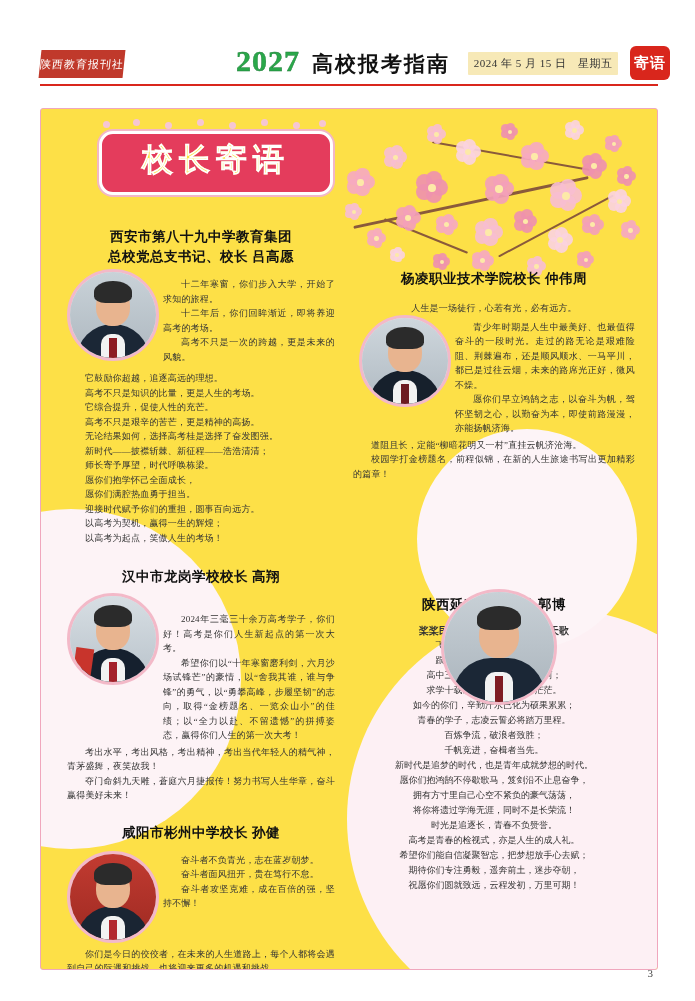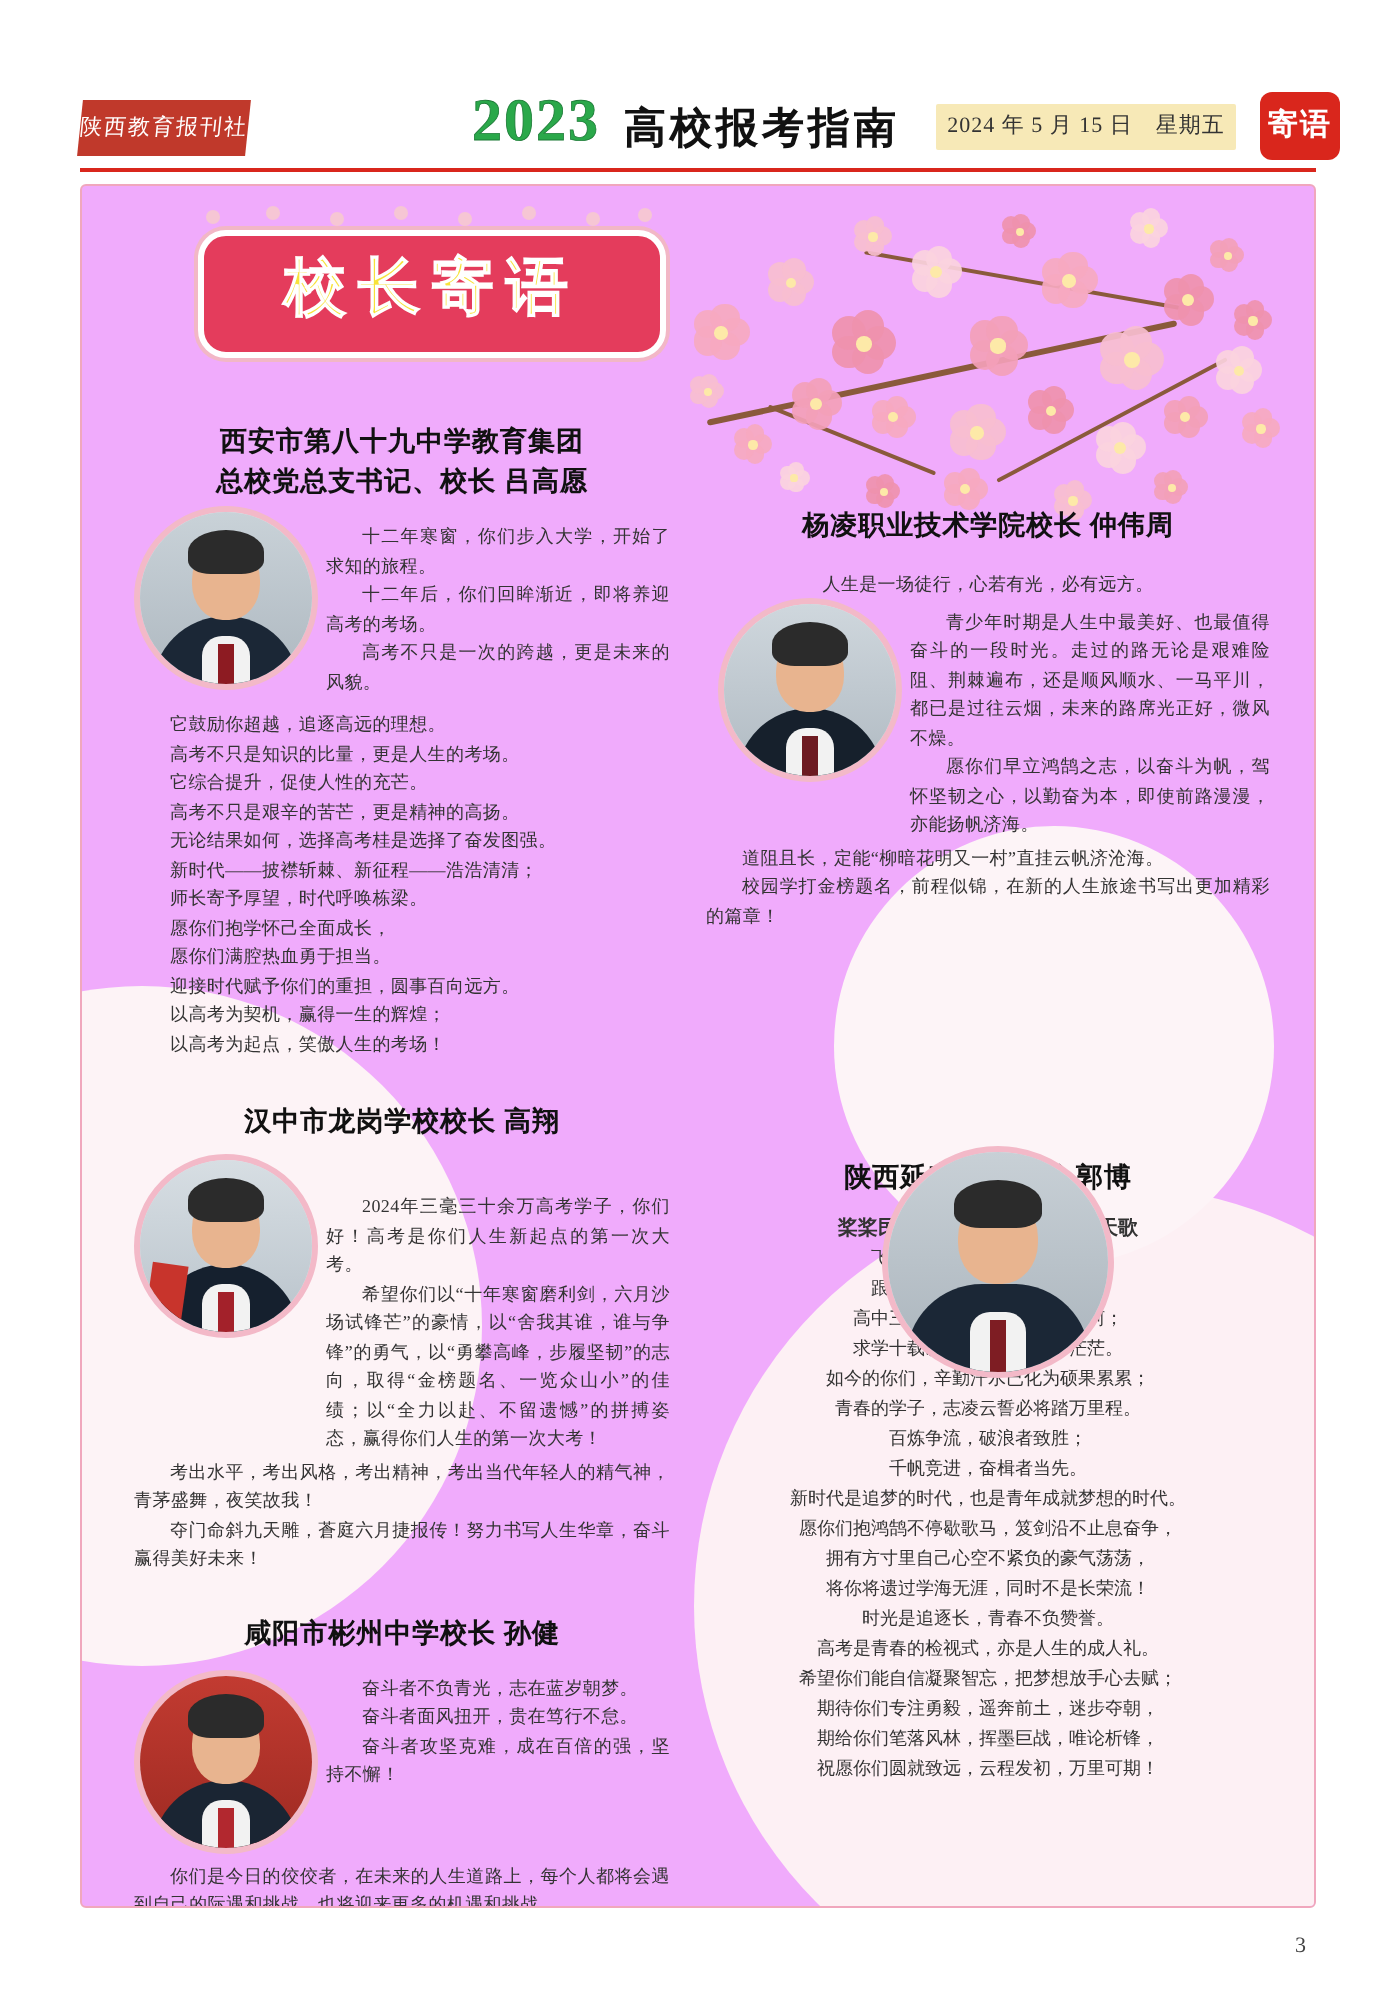--- a/index.html
+++ b/index.html
@@ -55,24 +55,24 @@
     background:#d9261c;color:#fff;
     font-size:15px;font-weight:bold;
     line-height:34px;text-align:center;letter-spacing:1px;
   }
   .mast-rule{
     position:absolute;left:0;top:36px;width:618px;height:2px;background:#d9261c;
   }
 
   
   .frame{
-    position:absolute;left:40px;top:92px;width:616px;height:860px;
+    position:absolute;left:40px;top:108px;width:616px;height:860px;
     border:1px solid #f0a7bd;
     border-radius:3px;
-    background:#f0abfc;
+    background:#fde047;
     overflow:hidden;
   }
   .frame-bg-blob{
     position:absolute;right:-110px;bottom:-60px;
     width:420px;height:420px;border-radius:50%;
     background:#fdf0f4;
   }
   .frame-bg-blob2{
     position:absolute;left:-140px;bottom:120px;
     width:340px;height:340px;border-radius:50%;
@@ -173,21 +173,21 @@
     font-size:11px;color:#444;
   }
 </style>
 </head>
 <body>
 
 <div class="page">
 
   <div class="masthead">
     <div class="mast-logo">陕西教育报刊社</div>
-    <div class="mast-year">2023</div>
+    <div class="mast-year">2027</div>
     <div class="mast-title">高校报考指南</div>
     <div class="mast-date">2024 年 5 月 15 日　星期五</div>
     <div class="mast-tag">寄语</div>
     <div class="mast-rule"></div>
   </div>
 
   <div class="frame">
     <div class="frame-bg-blob"></div>
     <div class="frame-bg-blob2"></div>
     <div class="frame-bg-blob3"></div>
@@ -509,21 +509,20 @@
           <p>百炼争流，破浪者致胜；</p>
           <p>千帆竞进，奋楫者当先。</p>
           <p>新时代是追梦的时代，也是青年成就梦想的时代。</p>
           <p>愿你们抱鸿鹄不停歇歌马，笈剑沿不止息奋争，</p>
           <p>拥有方寸里自己心空不紧负的豪气荡荡，</p>
           <p>将你将遗过学海无涯，同时不是长荣流！</p>
           <p>时光是追逐长，青春不负赞誉。</p>
           <p>高考是青春的检视式，亦是人生的成人礼。</p>
           <p>希望你们能自信凝聚智忘，把梦想放手心去赋；</p>
           <p>期待你们专注勇毅，遥奔前土，迷步夺朝，</p>
-          <p>期给你们笔落风林，挥墨巨战，唯论析锋，</p>
           <p>祝愿你们圆就致远，云程发初，万里可期！</p>
           <p></p>
         </div>
       </div>
 
     </div>
   </div>
 
   <div class="page-num">3</div>
 </div>

